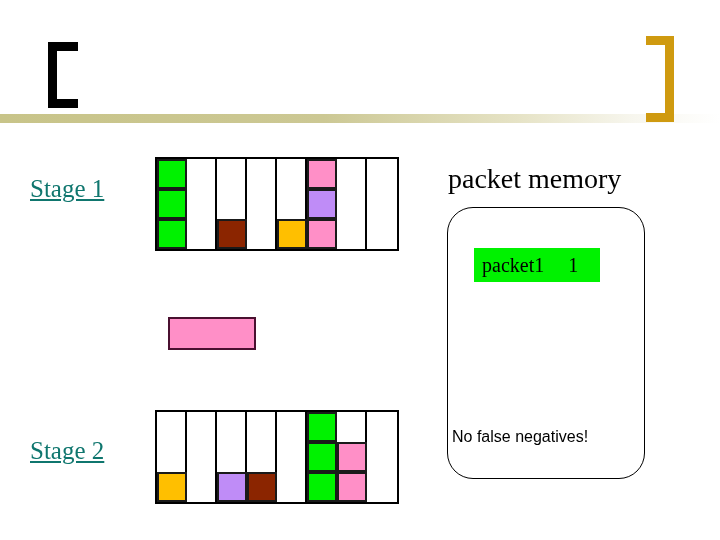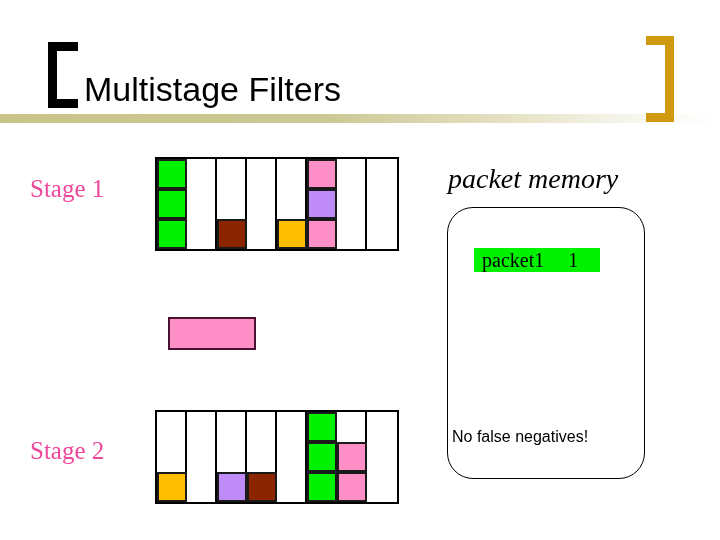--- a/index.html
+++ b/index.html
@@ -35,21 +35,21 @@
     position:absolute;left:84px;top:70px;
     font-family:"Liberation Sans",sans-serif;
     font-size:34px;font-weight:400;color:#000000;
     letter-spacing:0px;white-space:nowrap;
   }
 
   
   .stage-label{
     position:absolute;
     font-family:"Liberation Serif",serif;
-    font-size:25px;color:#ec4899;white-space:nowrap;
+    font-size:25px;color:#0f766e;white-space:nowrap;text-decoration:underline;
   }
   #stage1-label{left:30px;top:175px;}
   #stage2-label{left:30px;top:437px;}
 
   
   .grid{
     position:absolute;
     display:grid;
     grid-template-columns:repeat(8,30px);
     grid-template-rows:repeat(3,30px);
@@ -71,29 +71,29 @@
   
   #counter-bar{
     position:absolute;left:168px;top:317px;width:88px;height:33px;
     background:#FF8FC7;border:2px solid #4a1030;box-sizing:border-box;
   }
 
   
   #packet-memory-title{
     position:absolute;left:448px;top:163px;
     font-family:"Liberation Serif",serif;
-    font-size:28px;color:#000000;white-space:nowrap;font-style:italic;
+    font-size:28px;color:#000000;white-space:nowrap;
   }
   #memory-box{
     position:absolute;left:447px;top:207px;width:198px;height:272px;
     border:1px solid #000000;border-radius:26px;background:#ffffff;
     box-sizing:border-box;
   }
   #packet-entry{
-    position:absolute;left:474px;top:248px;width:126px;height:24px;
+    position:absolute;left:474px;top:248px;width:126px;height:34px;
     background:#00F200;
     display:flex;align-items:center;
   }
   #packet-entry .pe-name{
     font-family:"Liberation Serif",serif;font-size:20px;color:#000000;
     margin-left:8px;
   }
   #packet-entry .pe-count{
     font-family:"Liberation Serif",serif;font-size:20px;color:#000000;
     margin-left:24px;
@@ -106,21 +106,20 @@
   #note div{white-space:nowrap;margin-top:40px;}
 </style>
 </head>
 <body>
 
 <div id="slide">
 
   <div class="title-rule"></div>
   <div class="bracket-left" style="border-color: rgb(0, 0, 0);"></div>
   <div class="bracket-right" style="border-color: rgb(207, 154, 16);"></div>
-  <div class="slide-title" id="slide-title">Multistage Filters</div>
 
   <div class="stage-label" id="stage1-label">Stage 1</div>
   <div class="grid" id="grid-stage1">
       <div class="cell filled" style="background: rgb(0, 242, 0);"></div>
       <div class="cell" style="background: rgb(255, 255, 255);"></div>
       <div class="cell" style="background: rgb(255, 255, 255);"></div>
       <div class="cell" style="background: rgb(255, 255, 255);"></div>
       <div class="cell" style="background: rgb(255, 255, 255);"></div>
       <div class="cell filled" style="background: rgb(255, 143, 199);"></div>
       <div class="cell" style="background: rgb(255, 255, 255);"></div>

